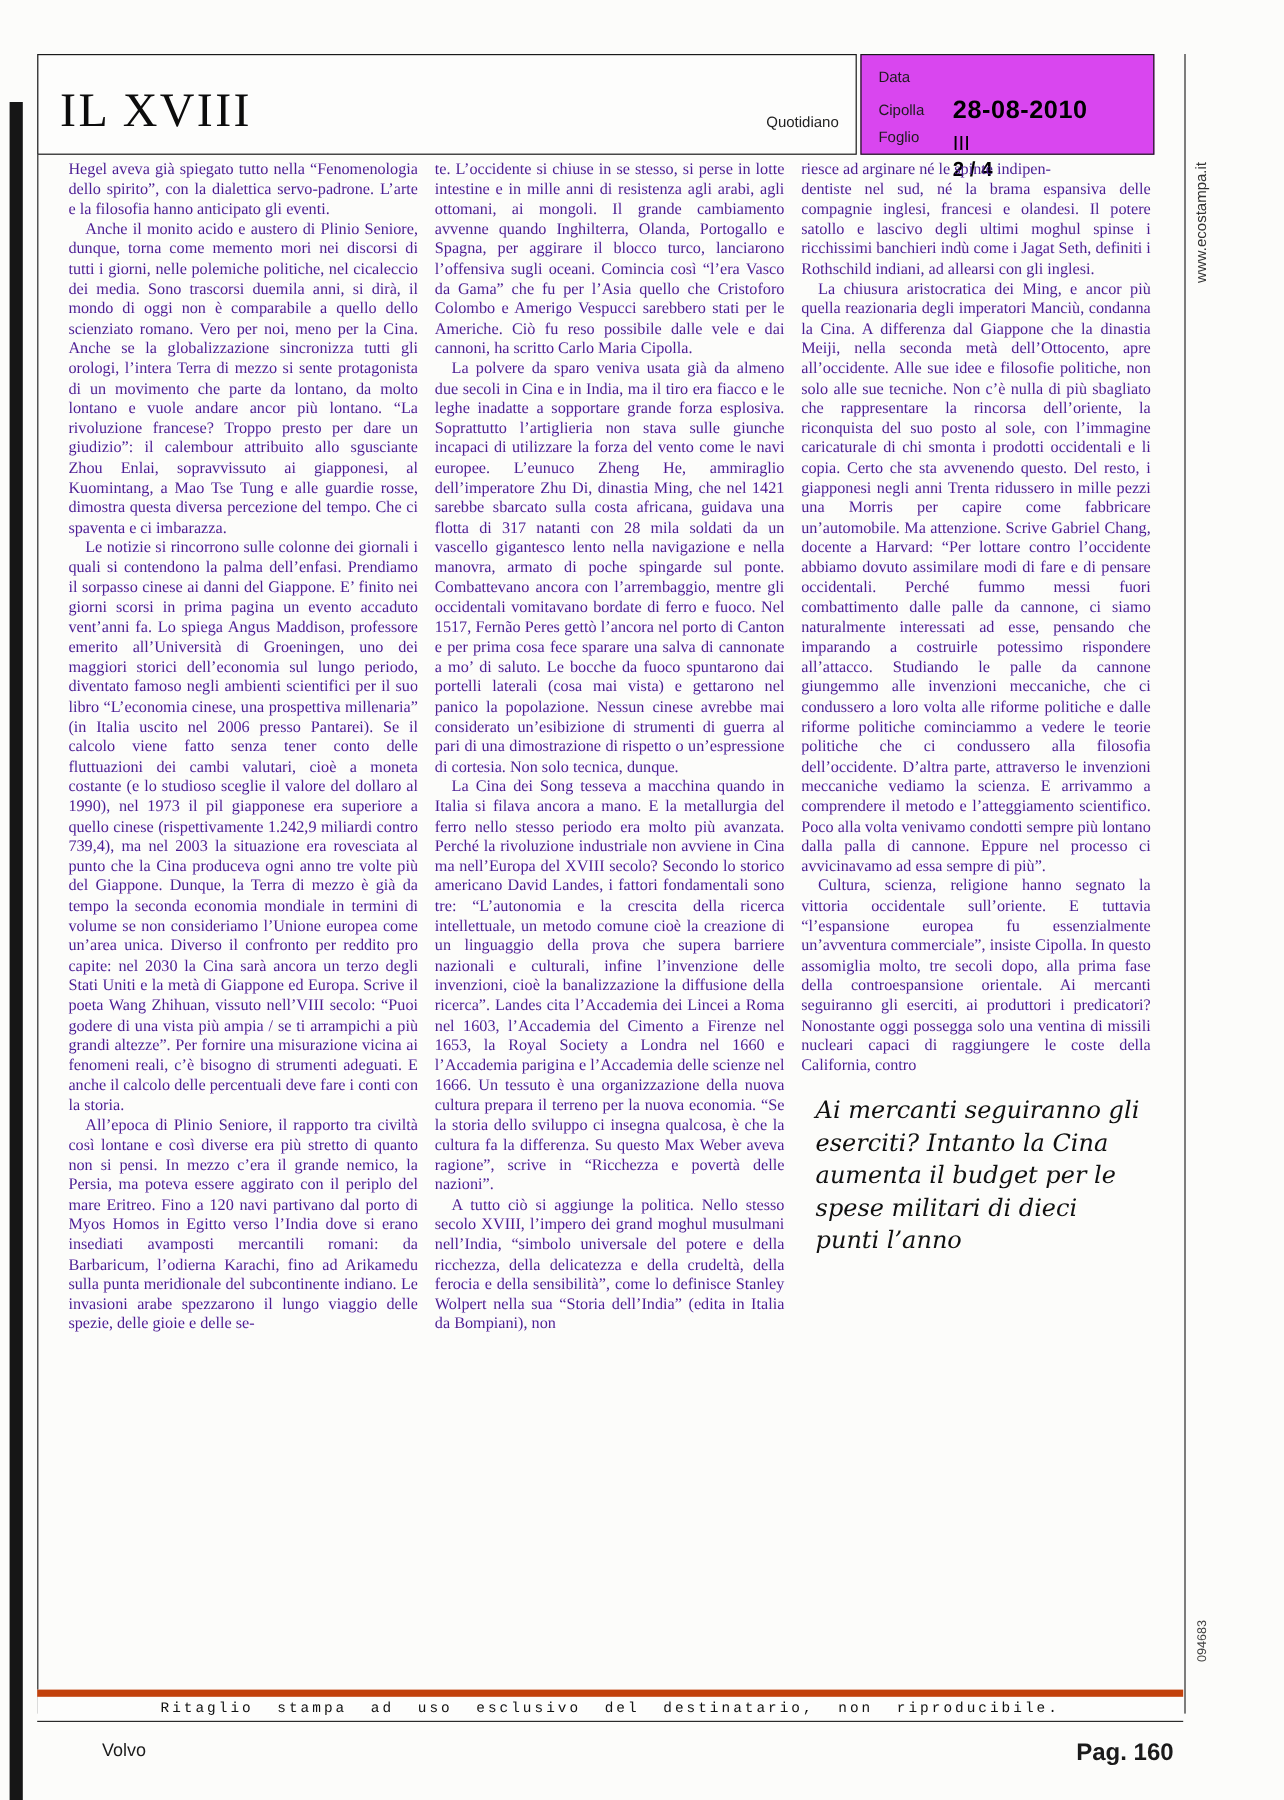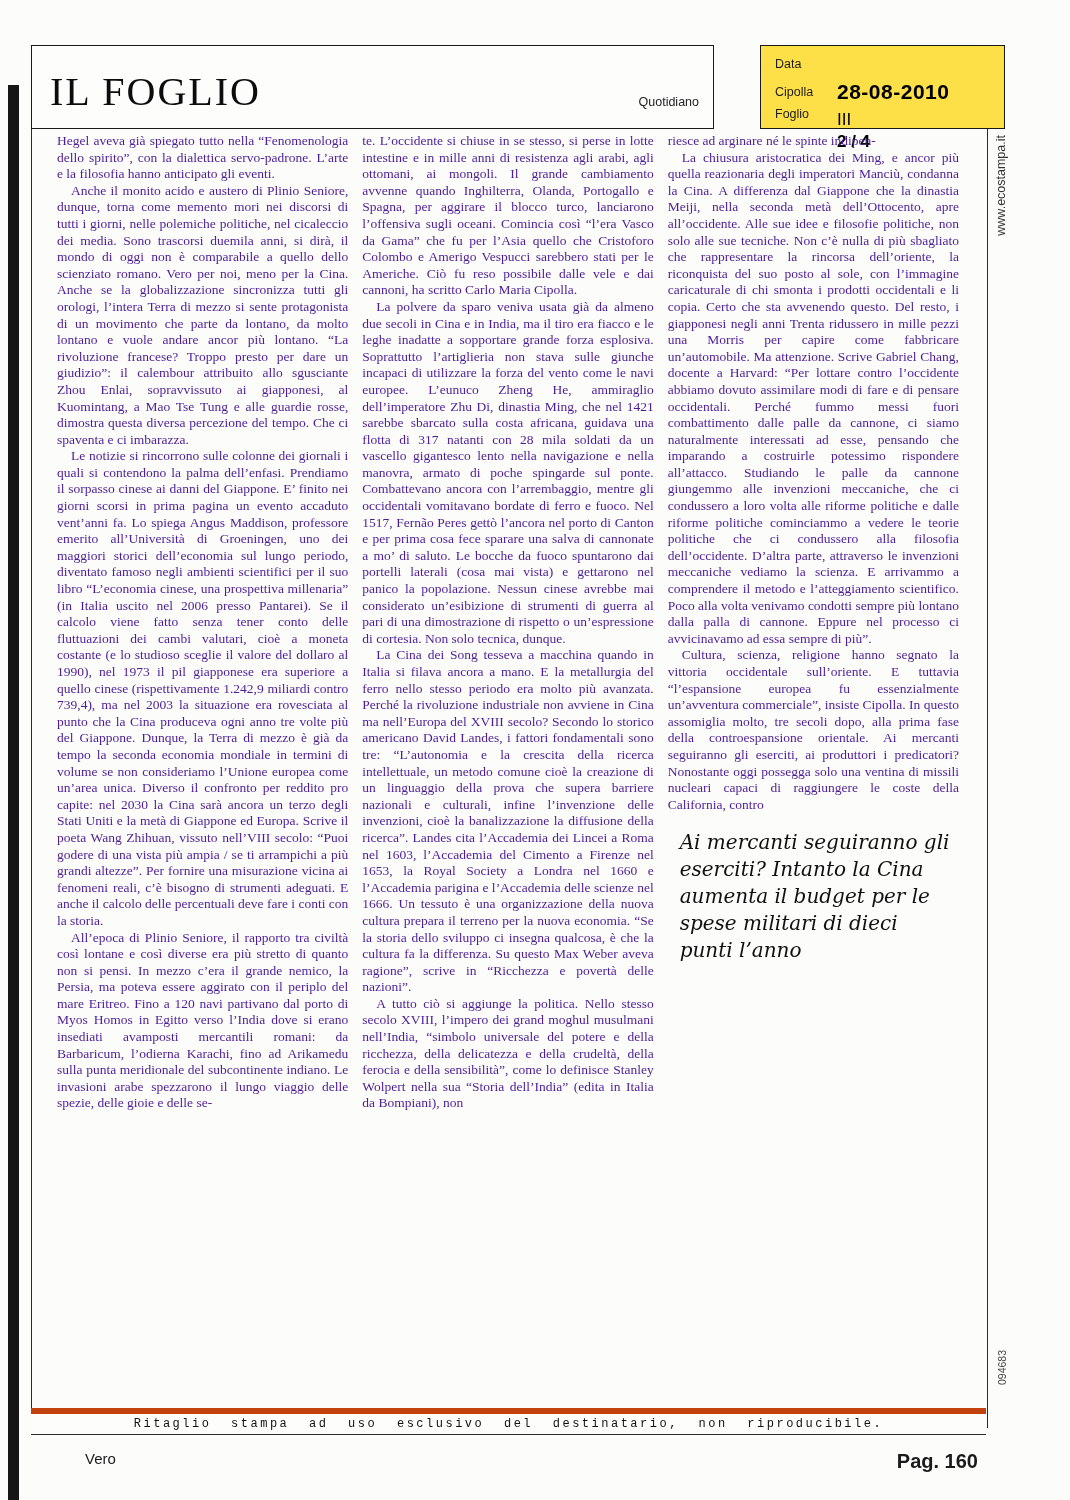--- a/index.html
+++ b/index.html
@@ -10,22 +10,22 @@
   }
   .leftbar{position:absolute;left:8px;top:85px;width:11px;height:1415px;background:#161616;}
   .frame{position:absolute;left:31px;top:45px;width:955px;height:1383px;
     border-left:1px solid #2a2a2a;border-right:1px solid #2a2a2a;}
   .masthead-box{position:absolute;left:31px;top:45px;width:681px;height:82px;
     border:1px solid #1a1a1a;background:#fdfdfc;}
   .masthead-title{position:absolute;left:18px;top:22px;font-size:40px;letter-spacing:2px;
     font-family:"Liberation Serif", serif;color:#0c0c0c;}
   .quotidiano{position:absolute;right:14px;top:9px;font-family:"Liberation Sans", sans-serif;
     font-size:12.5px;color:#222;margin-top:40px;}
-  .info-box{position:absolute;left:760px;top:45px;width:243px;height:82px;
-    border:1px solid #1a1a1a;background:#fde047;font-family:"Liberation Sans", sans-serif;}
+  .info-box{position:absolute;left:717px;top:45px;width:243px;height:82px;
+    border:1px solid #1a1a1a;background:#d946ef;font-family:"Liberation Sans", sans-serif;}
   .info-label{position:absolute;left:14px;font-size:12.5px;color:#1c1c1c;}
   .info-value{position:absolute;left:76px;color:#000;margin-top:28px;}
   .v-date{top:6px;font-size:21px;font-weight:700;letter-spacing:0.5px;}
   .v-page{top:36px;font-size:17px;}
   .v-sheet{top:58px;font-size:17px;font-weight:700;}
   .l-date{top:11px;} .l-page{top:39px;} .l-sheet{top:61px;}
   .columns{position:absolute;left:57px;top:133px;width:902px;height:1272px;
     display:flex;gap:14px;overflow:hidden;}
   .col{flex:1 1 0;overflow:hidden;}
   .para{margin:0;text-align:justify;font-size:13.5px;line-height:16.6px;
@@ -46,21 +46,21 @@
   .foot-right{position:absolute;right:92px;top:1450px;font-family:"Liberation Sans", sans-serif;
     font-size:20px;font-weight:700;color:#1a1a1a;}
 </style>
 </head>
 <body>
 
 <div class="leftbar"></div>
 <div class="frame"></div>
 
 <div class="masthead-box">
-  <div class="masthead-title">IL FOGLIO</div>
+  <div class="masthead-title">IL XVIII</div>
   <div class="quotidiano">Quotidiano</div>
 </div>
 
 <div class="info-box">
   <div class="info-label l-date">Data</div>
   <div class="info-value v-date">28-08-2010</div>
   <div class="info-label l-page">Cipolla</div>
   <div class="info-value v-page">III</div>
   <div class="info-label l-sheet">Foglio</div>
   <div class="info-value v-sheet">2 / 4</div>
@@ -74,25 +74,26 @@
       <p class="para">All’epoca di Plinio Seniore, il rapporto tra civiltà così lontane e così diverse era più stretto di quanto non si pensi. In mezzo c’era il grande nemico, la Persia, ma poteva essere aggirato con il periplo del mare Eritreo. Fino a 120 navi partivano dal porto di Myos Homos in Egitto verso l’India dove si erano insediati avamposti mercantili romani: da Barbaricum, l’odierna Karachi, fino ad Arikamedu sulla punta meridionale del subcontinente indiano. Le invasioni arabe spezzarono il lungo viaggio delle spezie, delle gioie e delle se-</p>
     </div>
   <div class="col">
       <p class="para noindent">te. L’occidente si chiuse in se stesso, si perse in lotte intestine e in mille anni di resistenza agli arabi, agli ottomani, ai mongoli. Il grande cambiamento avvenne quando Inghilterra, Olanda, Portogallo e Spagna, per aggirare il blocco turco, lanciarono l’offensiva sugli oceani. Comincia così “l’era Vasco da Gama” che fu per l’Asia quello che Cristoforo Colombo e Amerigo Vespucci sarebbero stati per le Americhe. Ciò fu reso possibile dalle vele e dai cannoni, ha scritto Carlo Maria Cipolla.</p>
       <p class="para">La polvere da sparo veniva usata già da almeno due secoli in Cina e in India, ma il tiro era fiacco e le leghe inadatte a sopportare grande forza esplosiva. Soprattutto l’artiglieria non stava sulle giunche incapaci di utilizzare la forza del vento come le navi europee. L’eunuco Zheng He, ammiraglio dell’imperatore Zhu Di, dinastia Ming, che nel 1421 sarebbe sbarcato sulla costa africana, guidava una flotta di 317 natanti con 28 mila soldati da un vascello gigantesco lento nella navigazione e nella manovra, armato di poche spingarde sul ponte. Combattevano ancora con l’arrembaggio, mentre gli occidentali vomitavano bordate di ferro e fuoco. Nel 1517, Fernão Peres gettò l’ancora nel porto di Canton e per prima cosa fece sparare una salva di cannonate a mo’ di saluto. Le bocche da fuoco spuntarono dai portelli laterali (cosa mai vista) e gettarono nel panico la popolazione. Nessun cinese avrebbe mai considerato un’esibizione di strumenti di guerra al pari di una dimostrazione di rispetto o un’espressione di cortesia. Non solo tecnica, dunque.</p>
       <p class="para">La Cina dei Song tesseva a macchina quando in Italia si filava ancora a mano. E la metallurgia del ferro nello stesso periodo era molto più avanzata. Perché la rivoluzione industriale non avviene in Cina ma nell’Europa del XVIII secolo? Secondo lo storico americano David Landes, i fattori fondamentali sono tre: “L’autonomia e la crescita della ricerca intellettuale, un metodo comune cioè la creazione di un linguaggio della prova che supera barriere nazionali e culturali, infine l’invenzione delle invenzioni, cioè la banalizzazione la diffusione della ricerca”. Landes cita l’Accademia dei Lincei a Roma nel 1603, l’Accademia del Cimento a Firenze nel 1653, la Royal Society a Londra nel 1660 e l’Accademia parigina e l’Accademia delle scienze nel 1666. Un tessuto è una organizzazione della nuova cultura prepara il terreno per la nuova economia. “Se la storia dello sviluppo ci insegna qualcosa, è che la cultura fa la differenza. Su questo Max Weber aveva ragione”, scrive in “Ricchezza e povertà delle nazioni”.</p>
       <p class="para">A tutto ciò si aggiunge la politica. Nello stesso secolo XVIII, l’impero dei grand moghul musulmani nell’India, “simbolo universale del potere e della ricchezza, della delicatezza e della crudeltà, della ferocia e della sensibilità”, come lo definisce Stanley Wolpert nella sua “Storia dell’India” (edita in Italia da Bompiani), non</p>
     </div>
   <div class="col">
       <p class="para noindent">riesce ad arginare né le spinte indipen-</p>
+      <p class="para noindent">dentiste nel sud, né la brama espansiva delle compagnie inglesi, francesi e olandesi. Il potere satollo e lascivo degli ultimi moghul spinse i ricchissimi banchieri indù come i Jagat Seth, definiti i Rothschild indiani, ad allearsi con gli inglesi.</p>
       <p class="para">La chiusura aristocratica dei Ming, e ancor più quella reazionaria degli imperatori Manciù, condanna la Cina. A differenza dal Giappone che la dinastia Meiji, nella seconda metà dell’Ottocento, apre all’occidente. Alle sue idee e filosofie politiche, non solo alle sue tecniche. Non c’è nulla di più sbagliato che rappresentare la rincorsa dell’oriente, la riconquista del suo posto al sole, con l’immagine caricaturale di chi smonta i prodotti occidentali e li copia. Certo che sta avvenendo questo. Del resto, i giapponesi negli anni Trenta ridussero in mille pezzi una Morris per capire come fabbricare un’automobile. Ma attenzione. Scrive Gabriel Chang, docente a Harvard: “Per lottare contro l’occidente abbiamo dovuto assimilare modi di fare e di pensare occidentali. Perché fummo messi fuori combattimento dalle palle da cannone, ci siamo naturalmente interessati ad esse, pensando che imparando a costruirle potessimo rispondere all’attacco. Studiando le palle da cannone giungemmo alle invenzioni meccaniche, che ci condussero a loro volta alle riforme politiche e dalle riforme politiche cominciammo a vedere le teorie politiche che ci condussero alla filosofia dell’occidente. D’altra parte, attraverso le invenzioni meccaniche vediamo la scienza. E arrivammo a comprendere il metodo e l’atteggiamento scientifico. Poco alla volta venivamo condotti sempre più lontano dalla palla di cannone. Eppure nel processo ci avvicinavamo ad essa sempre di più”.</p>
       <p class="para">Cultura, scienza, religione hanno segnato la vittoria occidentale sull’oriente. E tuttavia “l’espansione europea fu essenzialmente un’avventura commerciale”, insiste Cipolla. In questo assomiglia molto, tre secoli dopo, alla prima fase della controespansione orientale. Ai mercanti seguiranno gli eserciti, ai produttori i predicatori? Nonostante oggi possegga solo una ventina di missili nucleari capaci di raggiungere le coste della California, contro</p>
       <div class="pullquote">Ai mercanti seguiranno gli eserciti? Intanto la Cina aumenta il budget per le spese militari di dieci punti l’anno</div>
     </div>
 </div>
 
 <div class="side-site">www.ecostampa.it</div>
 <div class="side-code">094683</div>
 
 <div class="disclaimer-bar">Ritaglio stampa ad uso esclusivo del destinatario, non riproducibile.</div>
 
-<div class="foot-left">Vero</div>
+<div class="foot-left">Volvo</div>
 <div class="foot-right">Pag. 160</div>
 
 </body></html>

